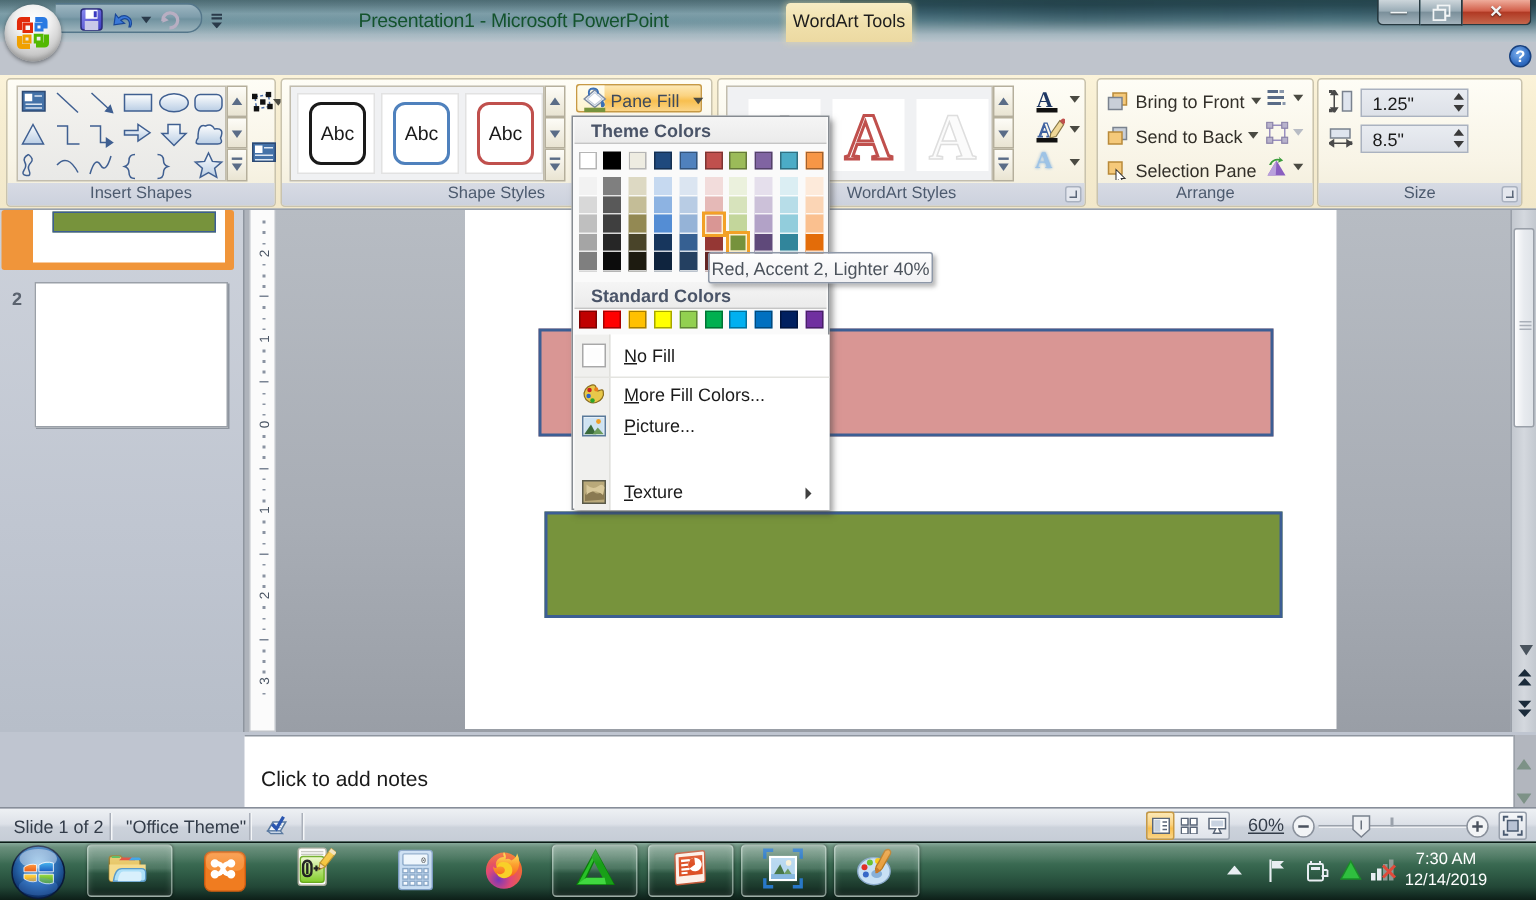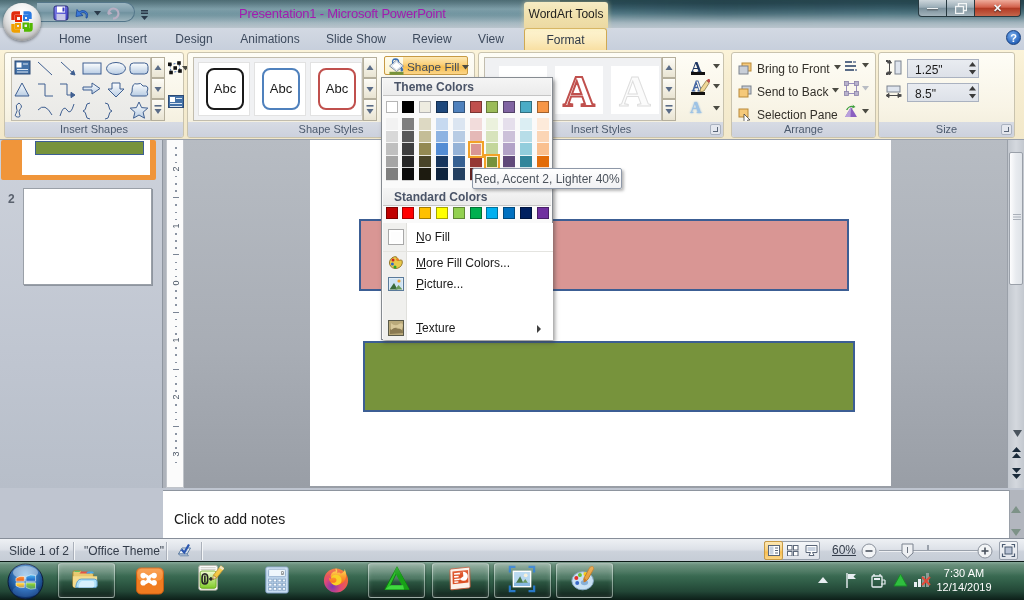--- a/index.html
+++ b/index.html
@@ -6,21 +6,21 @@
 html,body { width:1024px; height:600px; overflow:hidden; font-family:"Liberation Sans", sans-serif; }
 #root { position:relative; width:1024px; height:600px; background:#bfc4cc; }
 .abs { position:absolute; }
 
 
 #titlebar { left:0; top:0; width:1024px; height:28px; overflow:hidden;
   background:linear-gradient(180deg,#274850 0%,#2b4d57 12%,#3d6370 30%,#577e8a 48%,#7d9aa4 64%,#a5b7c0 82%,#bac5cd 100%); }
 #titleshade { position:absolute; left:560px; top:0; width:464px; height:18px;
   background:linear-gradient(90deg, rgba(8,22,27,0) 0%, rgba(8,22,27,0.18) 35%, rgba(8,22,27,0.08) 70%, rgba(8,22,27,0.16) 100%);
   filter:blur(3px); }
-#titletext { left:239px; top:6px; width:320px; height:16px; font-size:13px; letter-spacing:-0.22px; color:#a21caf; white-space:nowrap; z-index:3; }
+#titletext { left:239px; top:6px; width:320px; height:16px; font-size:13px; letter-spacing:-0.22px; color:#14532d; white-space:nowrap; z-index:3; }
 #dtools { left:524px; top:2px; width:84px; height:26px; z-index:3;
   background:linear-gradient(180deg,#f7ecc4 0%,#f0e0ab 55%,#ecd9a2 100%);
   border-radius:3px 3px 0 0; text-align:center; font-size:12px; color:#1d1d1d; line-height:24px;
   box-shadow:0 0 4px 1px rgba(245,228,160,0.4); }
 
 
 #winbtns { left:918px; top:0; width:103px; height:18px; z-index:4; }
 .winbtn { position:absolute; top:0; height:17px; border:1px solid #273940; border-top:none; }
 .winbtn span { display:block; text-align:center; font-size:11px; font-weight:bold; color:#f2f5f6; line-height:16px;
   text-shadow:0 1px 1px rgba(0,0,0,.6); }
@@ -162,30 +162,20 @@
       </div>
     <div class="winbtn" id="btnmax">
         <svg style="display:block;margin:3px auto 0;" width="12" height="11">
           <rect x="3.5" y="0.5" width="8" height="7" fill="none" stroke="#f2f5f6" stroke-width="1.4"></rect>
           <rect x="0.5" y="3.5" width="8" height="7" fill="#8fa2ac" stroke="#f2f5f6" stroke-width="1.4"></rect>
         </svg>
       </div>
     <div class="winbtn" id="btnclose">
         <span>✕</span>
       </div>
-  </div>
-  <div class="abs" id="tabrow">
-    <div class="tab" style="left:57px;width:36px;">Home</div>
-    <div class="tab" style="left:114px;width:36px;">Insert</div>
-    <div class="tab" style="left:172px;width:44px;">Design</div>
-    <div class="tab" style="left:236px;width:68px;">Animations</div>
-    <div class="tab" style="left:322px;width:68px;">Slide Show</div>
-    <div class="tab" style="left:408px;width:48px;">Review</div>
-    <div class="tab" style="left:472px;width:38px;">View</div>
-    <div id="tabformat">Format</div>
   </div>
   <div class="abs" id="qat">
     <svg class="qicon" style="left:16px;" width="16" height="16" viewBox="0 0 16 16">
       <rect x="1" y="1" width="14" height="14" rx="2" fill="url(#svg1)" stroke="#2a2a7a"></rect>
       <defs>
           <linearGradient id="svg1" x1="0" y1="0" x2="1" y2="1">
             <stop offset="0" stop-color="#8a8af0"></stop>
             <stop offset="1" stop-color="#3a3ac0"></stop>
           </linearGradient>
         </defs>
@@ -343,21 +333,21 @@
 
       <div id="shapefill">
         <div style="position:absolute;left:0;top:0;width:18px;height:17px;background:linear-gradient(180deg,#fefcee 0%,#fdf3cd 100%);border-radius:2px 0 0 2px;"></div>
         <svg width="18" height="17" viewBox="0 0 18 17">
             <path d="M8.5 2 L15.5 8 L8.5 13.5 L1.5 8 Z" fill="#f2f6fa" stroke="#7d8ba1" stroke-width="1"></path>
             <path d="M8.5 3.8 L13.5 8 L8.5 12 L3.5 8 Z" fill="#fff" stroke="#c2ccd8" stroke-width=".7"></path>
             <path d="M4.8 5.6 Q3.6 1 7.6 1 q3.4 .1 3 3.4" fill="none" stroke="#3b6fb5" stroke-width="1.3"></path>
             <path d="M13.4 8.6 q3 3 1.2 4.6 q-2.2 1.2 -2.1 -1.5 q0 -1.7 .9 -3.1 z" fill="#3b6fb5"></path>
             <rect x="1.5" y="13.8" width="14" height="3" fill="#77933c"></rect>
           </svg>
-        <span style="position:absolute;left:22px;top:2.5px;font-size:11.8px;color:#3e4a5c;">Shape Fill</span>
+        <span style="position:absolute;left:22px;top:2.5px;font-size:11.8px;color:#3e4a5c;">Pane Fill</span>
         <svg style="position:absolute;left:77px;top:8px;" width="7" height="5">
             <path d="M0 0 h7 l-3.5 4.5 z" fill="#4a4a42"></path>
           </svg>
       </div>
       <div class="glabel">Shape Styles</div>
       <div class="launcher"></div>
     </div>
 
     <div class="group" style="left:478px;width:246px;">
       <div style="position:absolute;left:5px;top:4px;width:178px;height:64px;border:1px solid #c2bdae;background:#f0f1f3;">
@@ -402,21 +392,21 @@
       </div>
       <svg style="position:absolute;left:234px;top:31px;" width="7" height="5">
           <path d="M0 0 h7 l-3.5 4.5 z" fill="#4a4a42"></path>
         </svg>
       <div style="position:absolute;left:211px;top:46px;width:20px;height:18px;">
         <span style="font-size:16px;font-weight:bold;color:#9dc3e6;text-shadow:0 0 2px #6aa2d8;font-family:'Liberation Serif',serif;">A</span>
       </div>
       <svg style="position:absolute;left:234px;top:53px;" width="7" height="5">
           <path d="M0 0 h7 l-3.5 4.5 z" fill="#4a4a42"></path>
         </svg>
-      <div class="glabel">Insert Styles</div>
+      <div class="glabel">WordArt Styles</div>
       <div class="launcher"></div>
     </div>
 
     <div class="group" style="left:731px;width:145px;">
       <div class="arrrow" style="top:6px;"><svg width="14" height="13">
             <rect x="4" y="1" width="9" height="8" fill="#f5c97a" stroke="#b98a3a"></rect>
             <rect x="1" y="4" width="9" height="8" fill="#c9cfd8" stroke="#7a828e"></rect>
           </svg><span>Bring to Front</span><svg class="da" width="7" height="5">
             <path d="M0 0 h7 l-3.5 4.5 z" fill="#4a4a42"></path>
           </svg></div>

